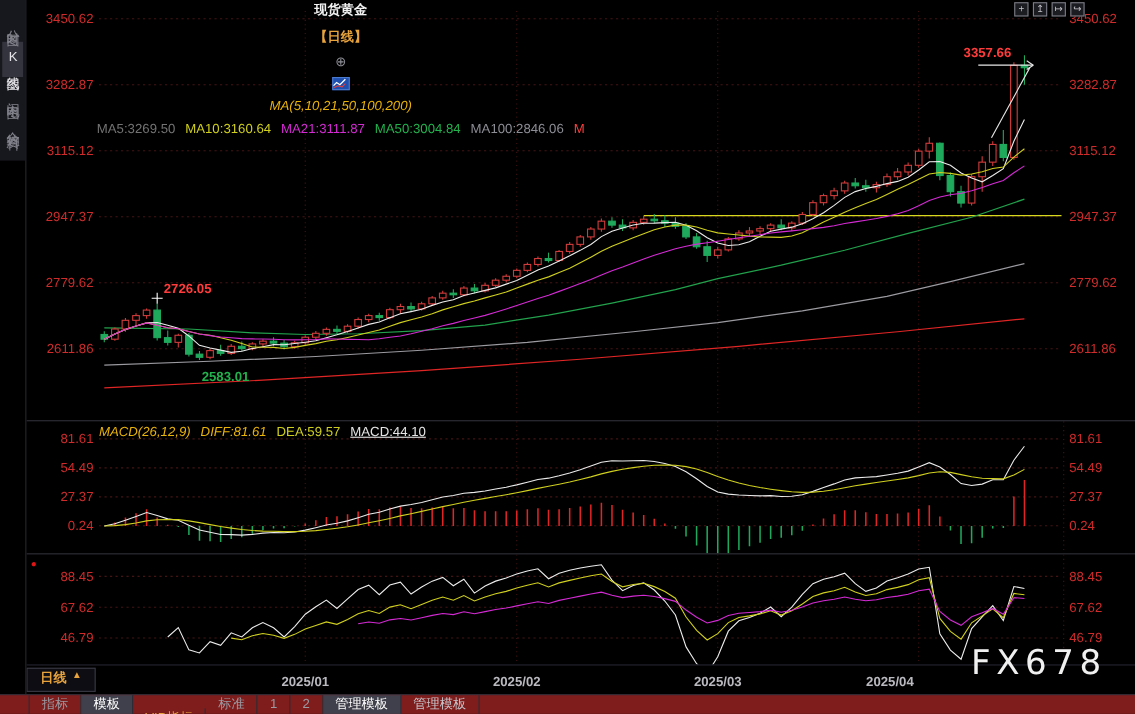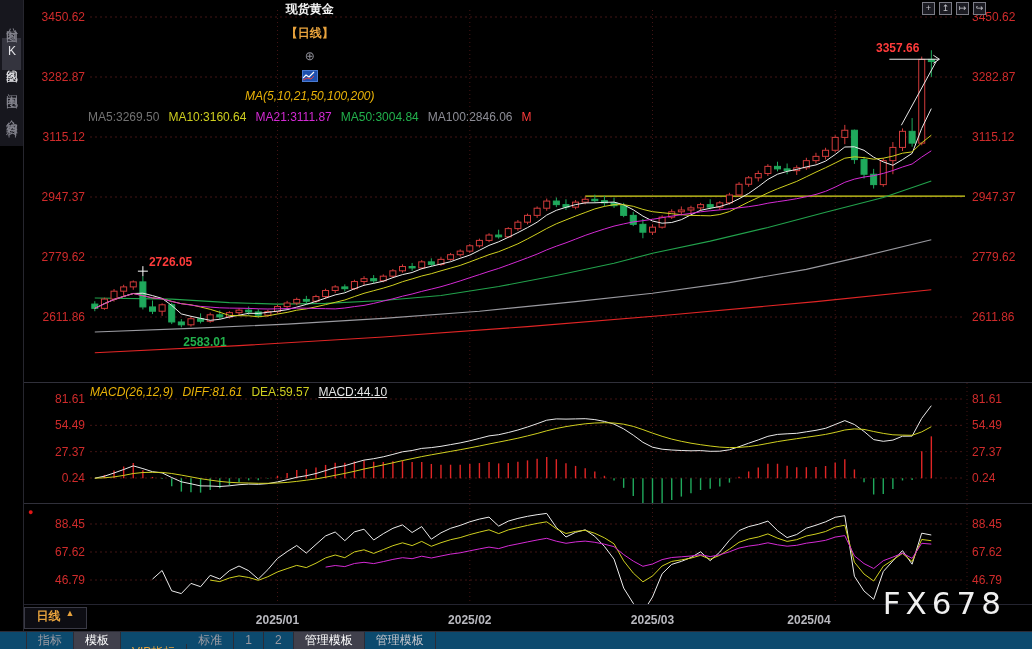--- a/index.html
+++ b/index.html
@@ -26,21 +26,21 @@
   svg{position:absolute;left:0;display:block;}
   #svg-main{top:0;}
   #svg-macd{top:383px;}
   #svg-rsi{top:504px;}
   
   .date-row{position:absolute;left:0;top:604px;width:1008px;height:27px;border-top:1px solid #242430;box-sizing:border-box;z-index:5;}
   .pbox{position:absolute;left:0;top:2px;width:63px;height:22px;border:1px solid #3a3a46;background:#0d0d13;color:#e8a33d;font-size:12px;font-weight:bold;display:flex;align-items:flex-start;justify-content:center;gap:5px;box-sizing:border-box;cursor:pointer;}
   .pbox .arr{font-size:9px;}
   .date-label{position:absolute;top:8px;transform:translateX(-50%);color:#b9b9bf;font-size:12px;font-weight:bold;}
   
-  .toolbar{position:absolute;left:0;top:631px;width:1032px;height:18px;background:#0c4a6e;border-top:1px solid #2c2c36;display:flex;box-sizing:border-box;padding-left:26px;z-index:10;}
+  .toolbar{position:absolute;left:0;top:631px;width:1032px;height:18px;background:#7f1d1d;border-top:1px solid #2c2c36;display:flex;box-sizing:border-box;padding-left:26px;z-index:10;}
   .tab{padding:0 11px;font-size:12px;line-height:16px;color:#9a9aa2;border-right:1px solid #2c2c36;cursor:pointer;white-space:nowrap;}
   .tab:first-child{border-left:1px solid #2c2c36;}
   .tab.selected{background:#40404c;color:#ffffff;}
   .tab.vip{color:#e8a33d;margin-top:12px;}
   .tab.plain2{color:#c6c6cc;}
   .wm{position:absolute;right:26px;top:585px;font-size:31px;color:#f0f0f0;letter-spacing:5px;z-index:8;font-family:"DejaVu Sans",sans-serif;}
 </style>
 </head>
 <body>
 

